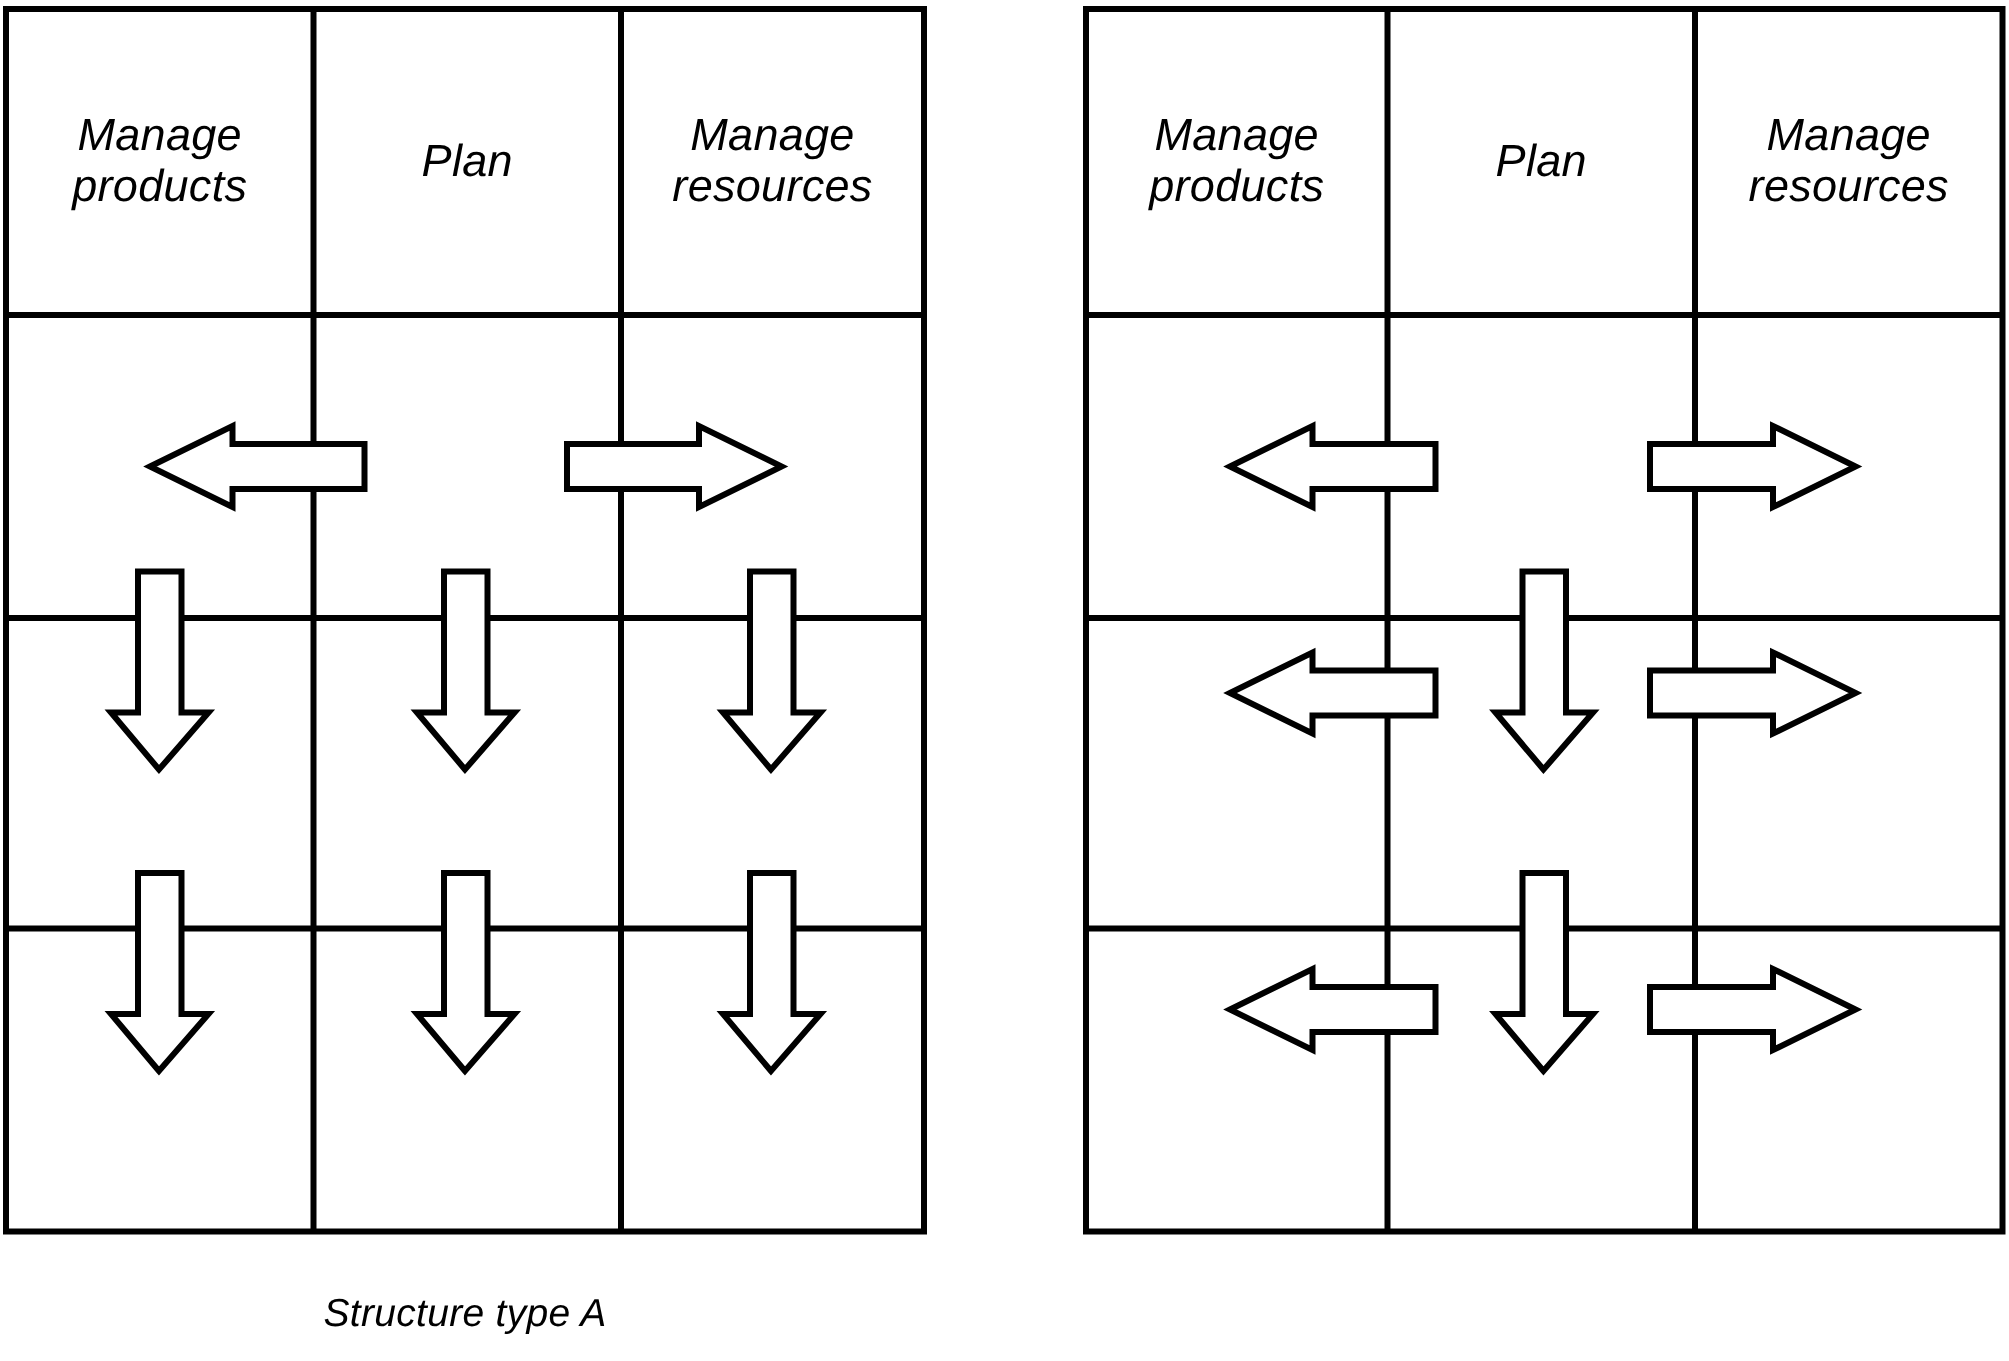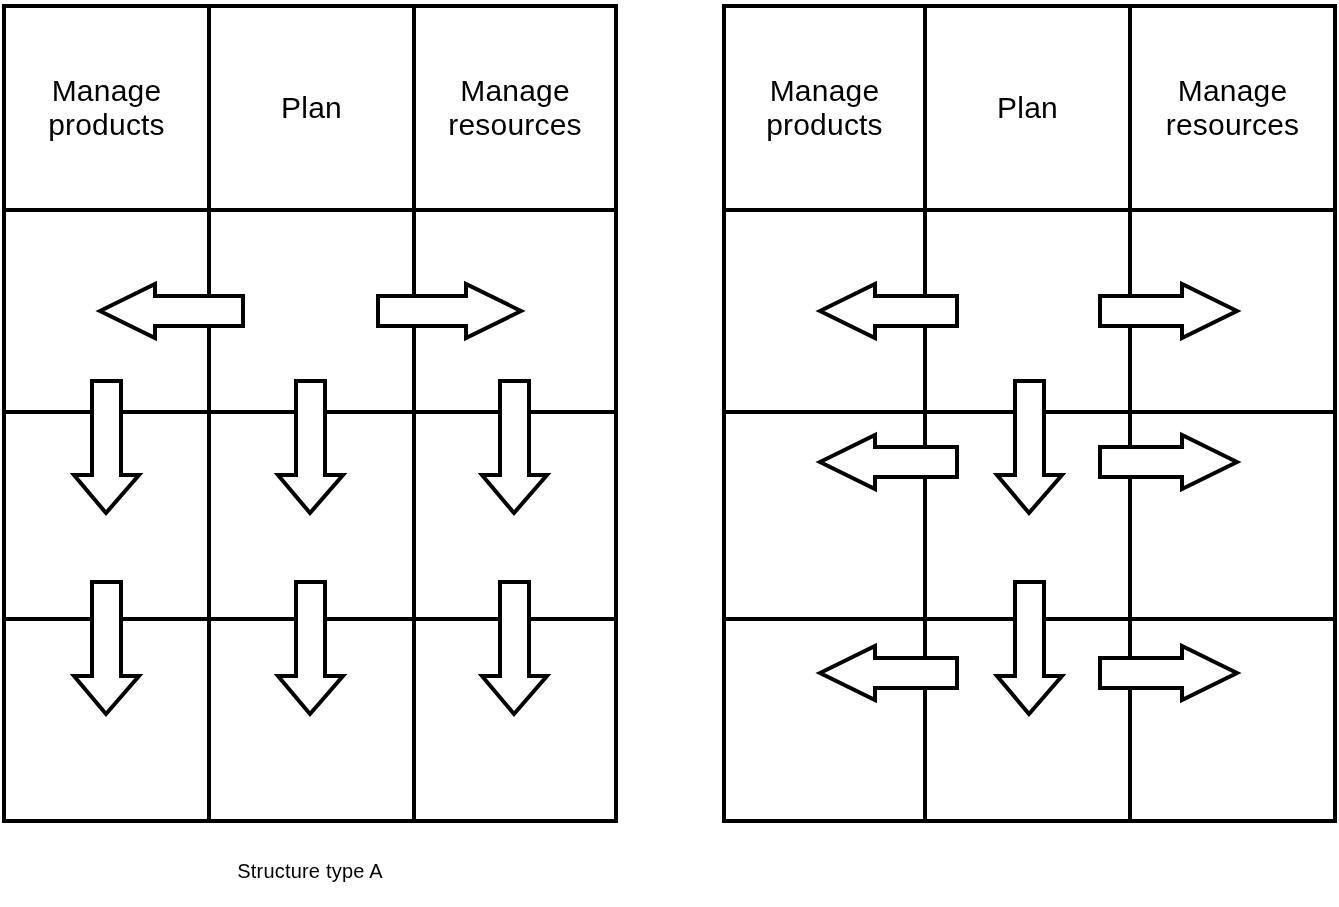--- a/index.html
+++ b/index.html
@@ -14,20 +14,21 @@
     overflow: hidden;
     font-family: "Liberation Sans", sans-serif;
     color: #000000;
   }
   .stage {
     position: absolute;
     left: 0;
     top: 0;
     width: 1339px;
     height: 907px;
+    font-style: italic;
   }
   .panel {
     position: absolute;
   }
   .panel-a { left: 2px;   top: 4px; width: 616px; height: 819px; }
   .panel-b { left: 722px; top: 4px; width: 615px; height: 819px; }
 
   .grid-svg {
     position: absolute;
     left: 0;
@@ -43,21 +44,21 @@
     justify-content: center;
     text-align: center;
     font-size: 30px;
     line-height: 1.13;
     letter-spacing: 0.2px;
   }
   .caption {
     position: absolute;
     width: 100%;
     text-align: center;
-    font-size: 20px;
+    font-size: 26px;
     letter-spacing: 0.2px;
   }
   .cap-a { left: 2px;   top: 860px; width: 616px; }
   .cap-b { left: 722px; top: 860px; width: 615px; }
   .arrow-layer {
     position: absolute;
     left: 0; top: 0;
     width: 1339px;
     height: 907px;
     pointer-events: none;

